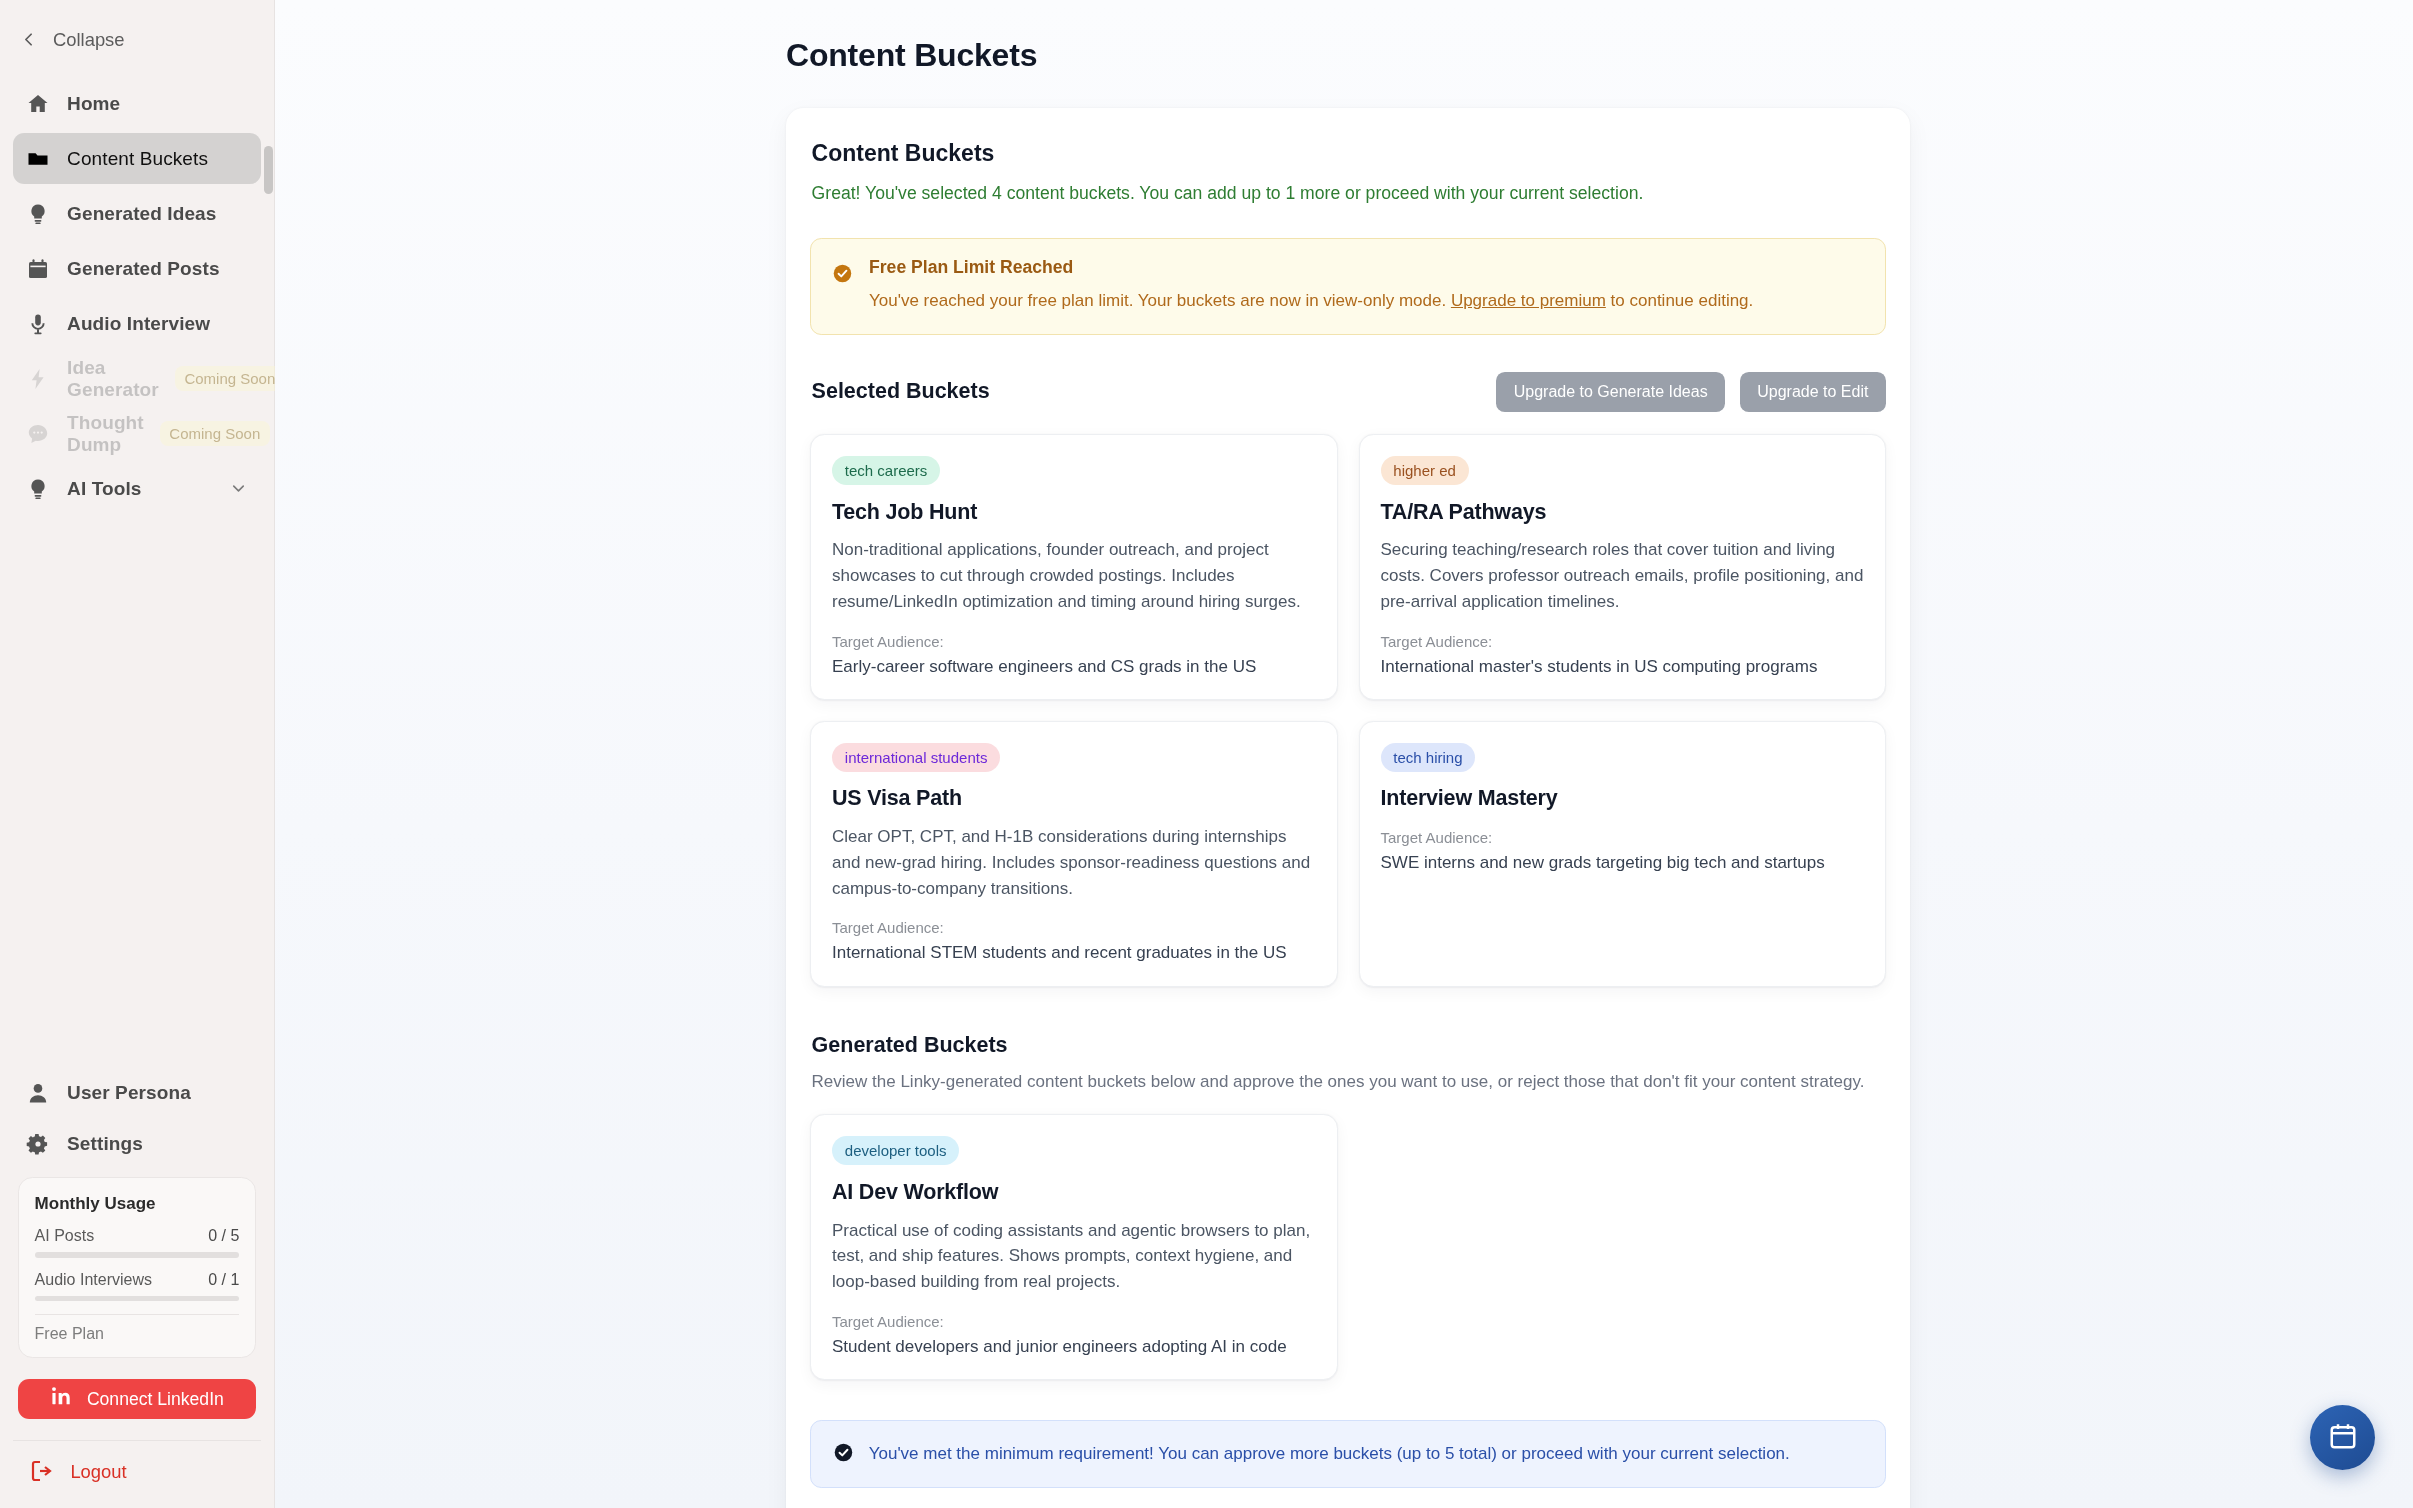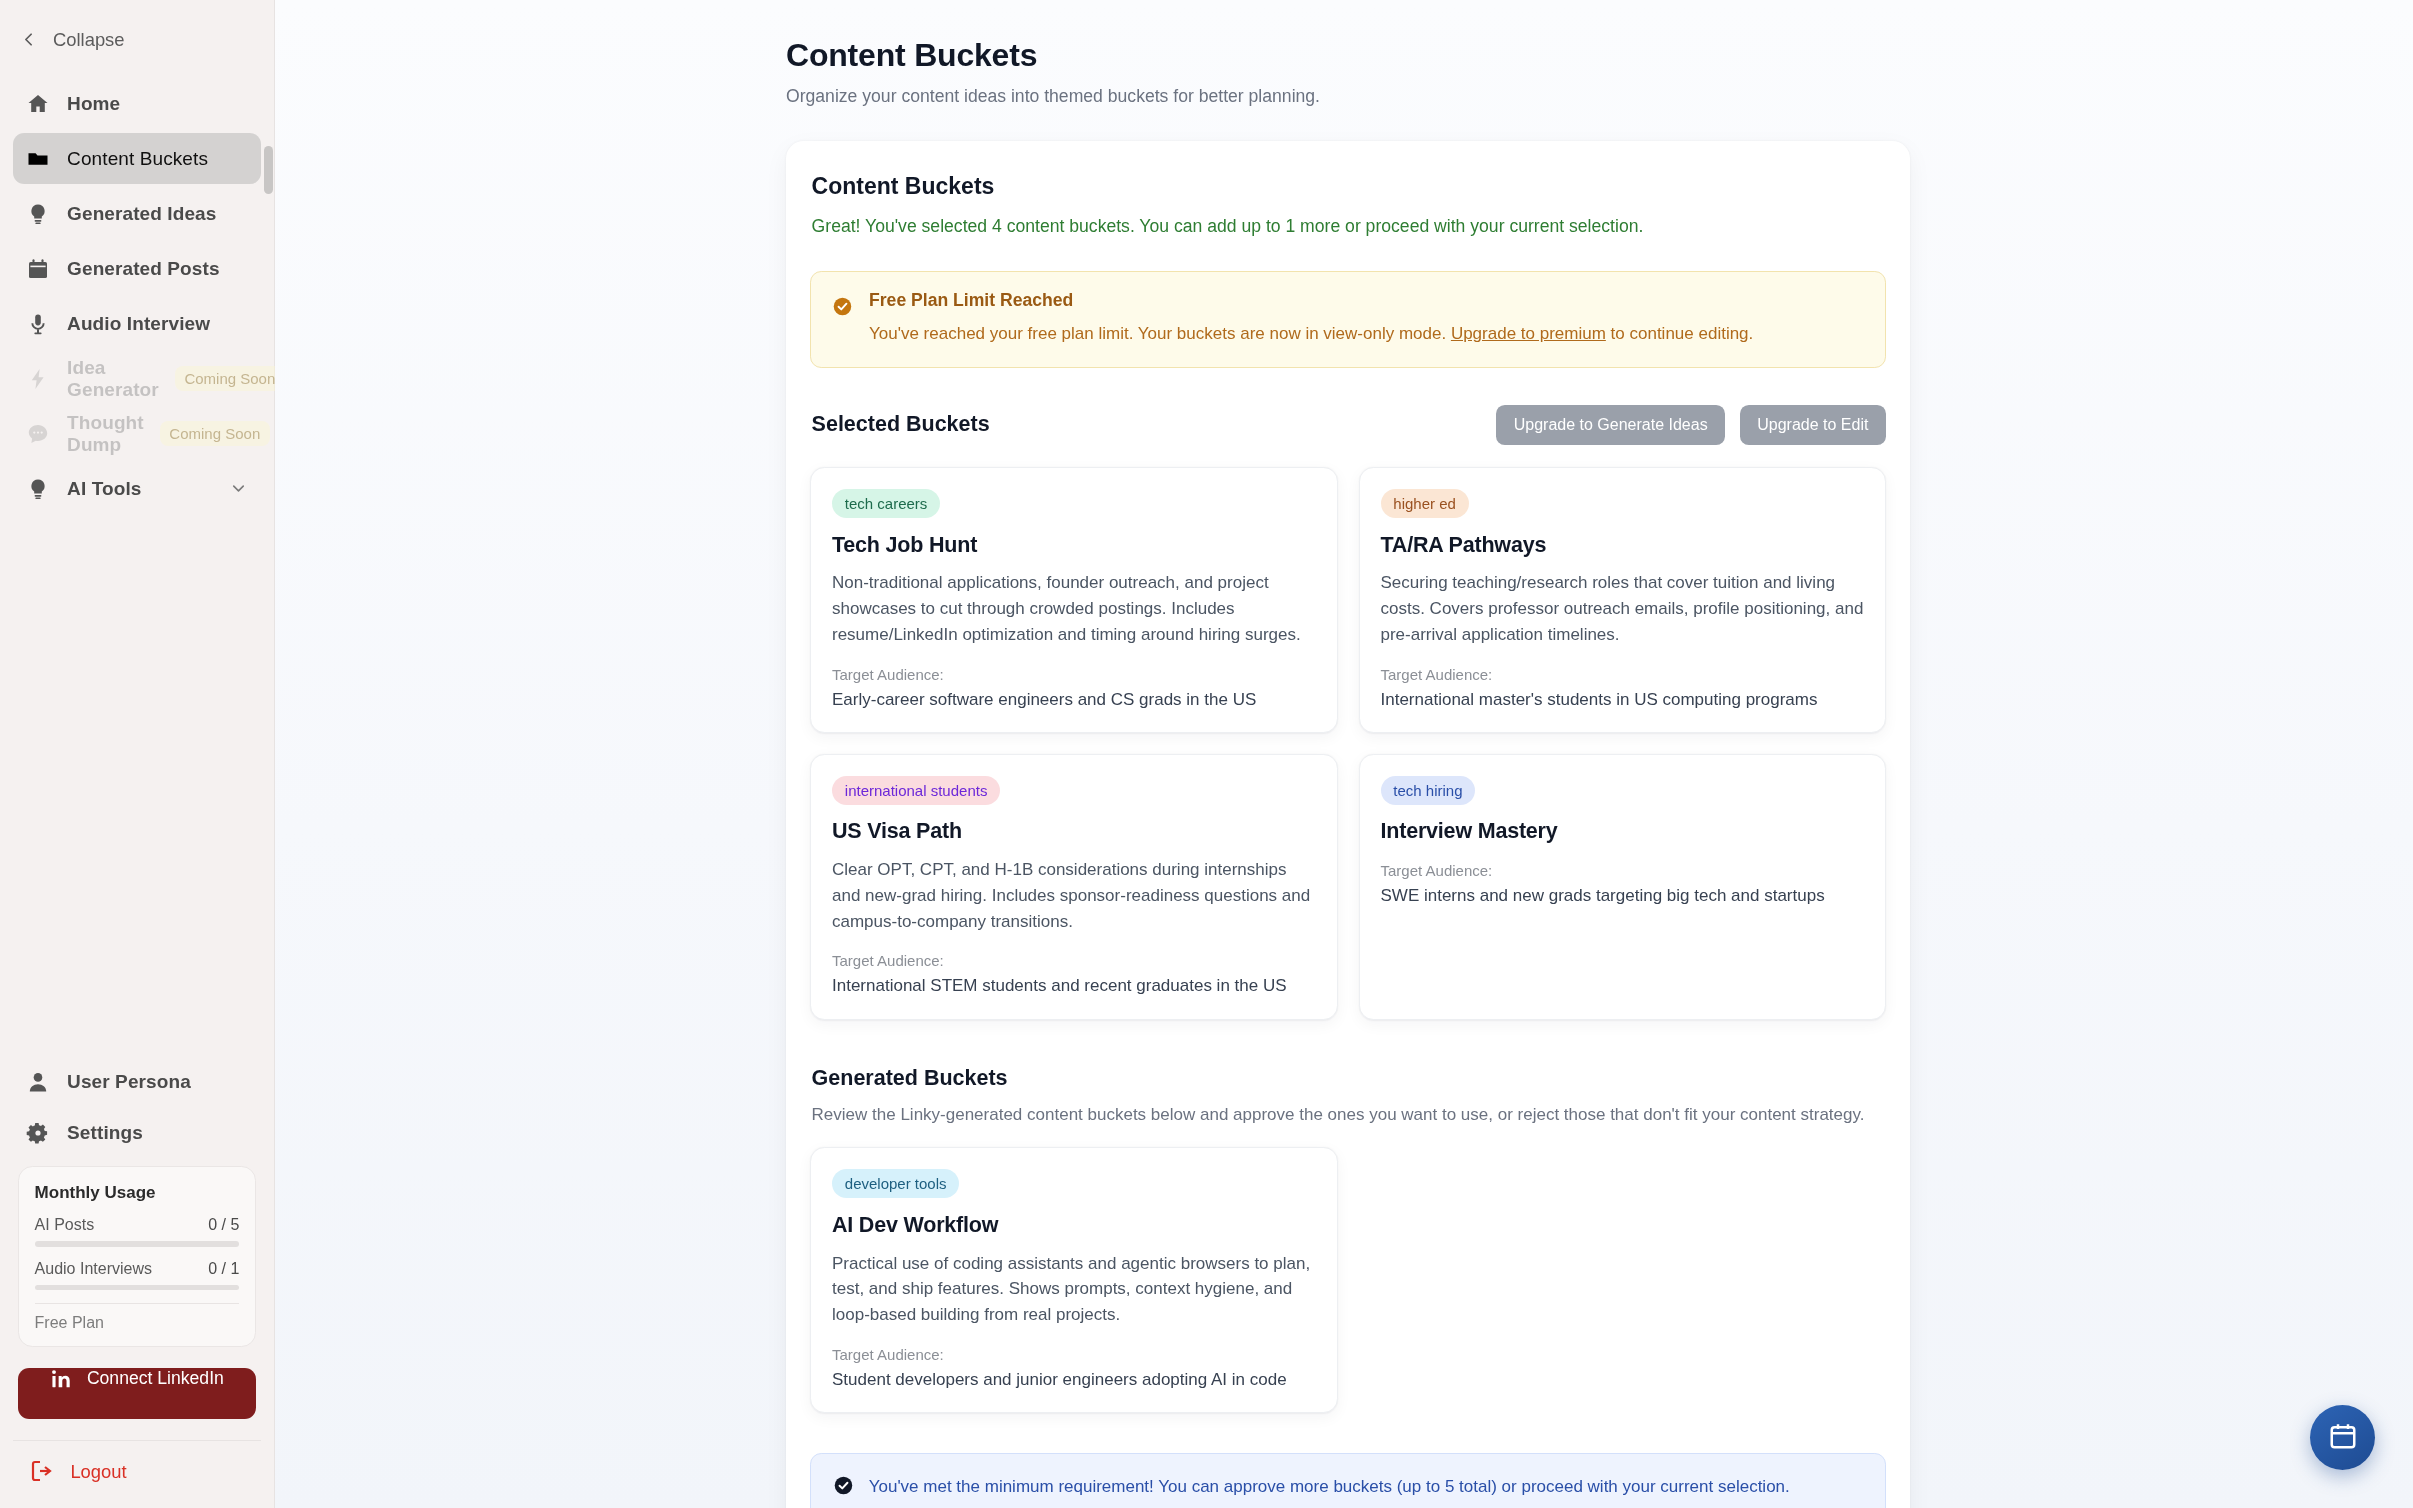--- a/index.html
+++ b/index.html
@@ -61,23 +61,23 @@
     border-radius: 14.4px; padding: 16px 16px 14.4px;
   }
   .usage-title { font-size: 17px; color: #2b2b2b; font-weight: 600; margin-bottom: 12.8px; }
   .usage-row { display: flex; justify-content: space-between; align-items: baseline; font-size: 16px; color: #5a5a5a; }
   .usage-row .val { color: #4a4a4a; }
   .bar { height: 5.6px; border-radius: 4.8px; background: #e2dfde; margin: 7.2px 0 12.8px; }
   .usage-sep { border-top: 0.8px solid #e8e4e3; margin: 1.6px 0 9.6px; }
   .plan-label { font-size: 16px; color: #7d7d7d; }
 
   .linkedin-btn {
-    margin: 21px 4.8px 0; height: 51px; border-radius: 11.2px;
-    background: #7f1d1d; color: #fff; border: none;
-    display: flex; align-items: flex-start; justify-content: center; gap: 14.4px;
+    margin: 21px 4.8px 0; height: 40px; border-radius: 11.2px;
+    background: #ef4444; color: #fff; border: none;
+    display: flex; align-items: center; justify-content: center; gap: 14.4px;
     font-size: 17.6px; cursor: pointer;
   }
   .linkedin-btn svg { width: 22.3px; height: 22.3px; fill: #fff; }
   .logout-wrap { border-top: 0.8px solid #e7e3e2; margin-top: 21px; padding: 17.6px 17.6px 22.3px; }
   .logout-row { display: flex; align-items: center; gap: 16px; cursor: pointer; }
   .logout-row svg { width: 24px; height: 24px; stroke: #d93025; fill: none; stroke-width: 2.2; }
   .logout-label { font-size: 18.4px; color: #d93025; }
 
   
   .main {
@@ -339,21 +339,20 @@
 
     </div>
 
     <div class="sb-scrollbar"></div>
   </aside>
 
   <main class="main">
     <div class="main-inner">
 
       <h1 class="page-title">Content Buckets</h1>
-      <div class="page-sub">Organize your content ideas into themed buckets for better planning.</div>
 
       <section class="panel">
 
         <div class="panel-title">Content Buckets</div>
         <div class="panel-status">Great! You've selected 4 content buckets. You can add up to 1 more or proceed with your current selection.</div>
 
         <div class="warn-banner">
           <span class="warn-ico">
             <svg viewBox="0 0 24 24">
                 <circle cx="12" cy="12" r="10" fill="#c4760f"></circle>

